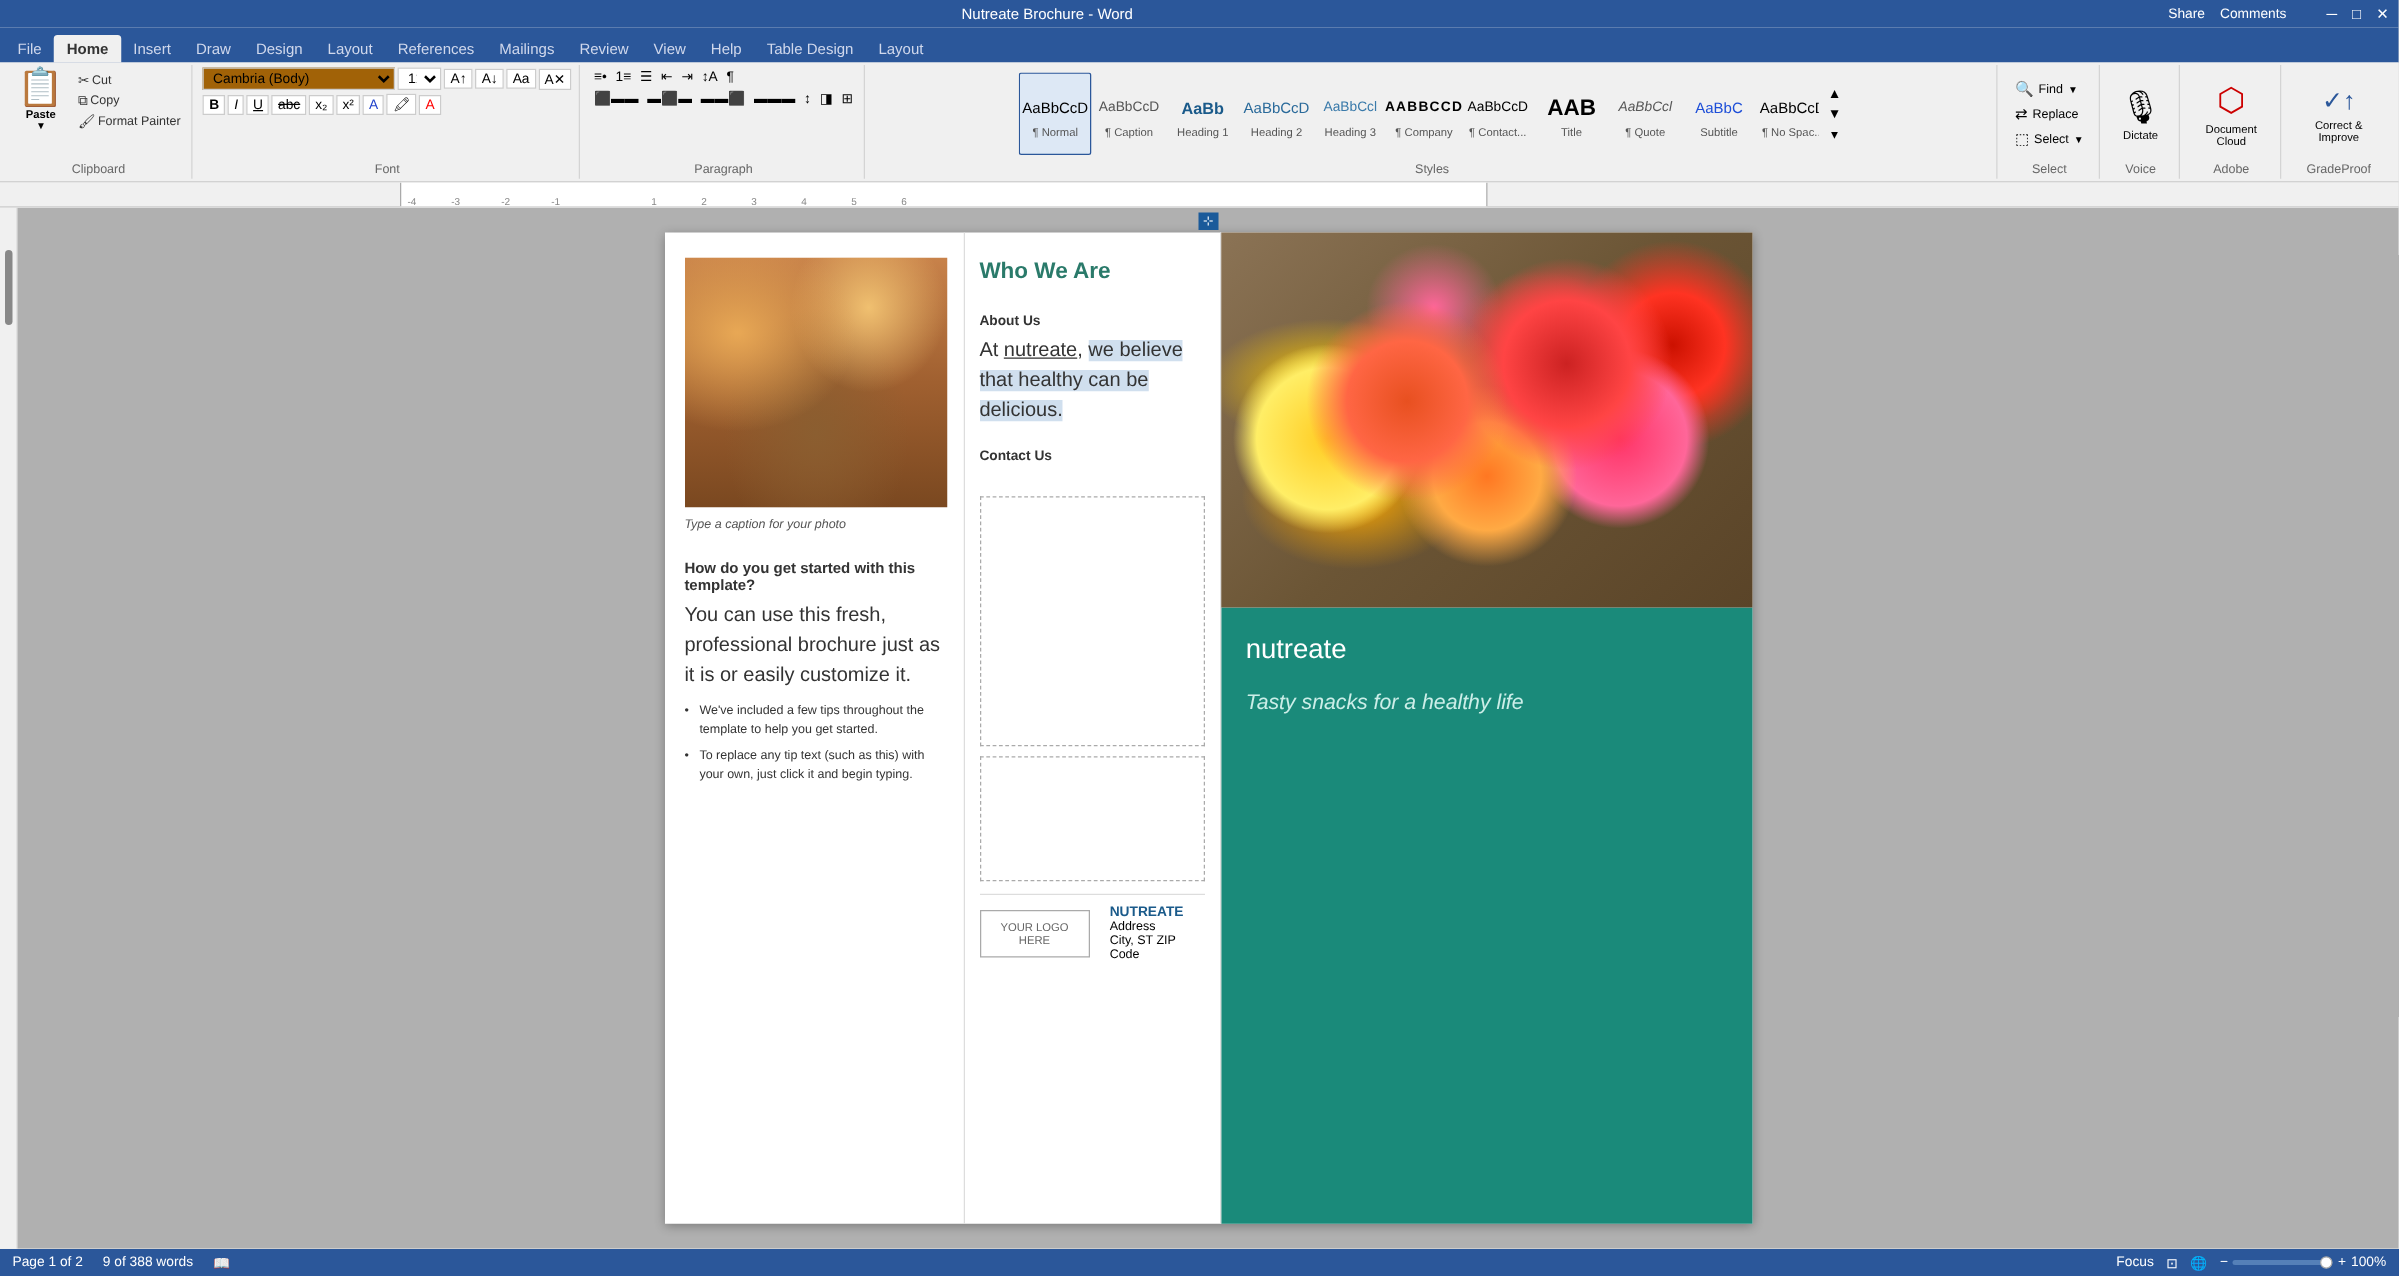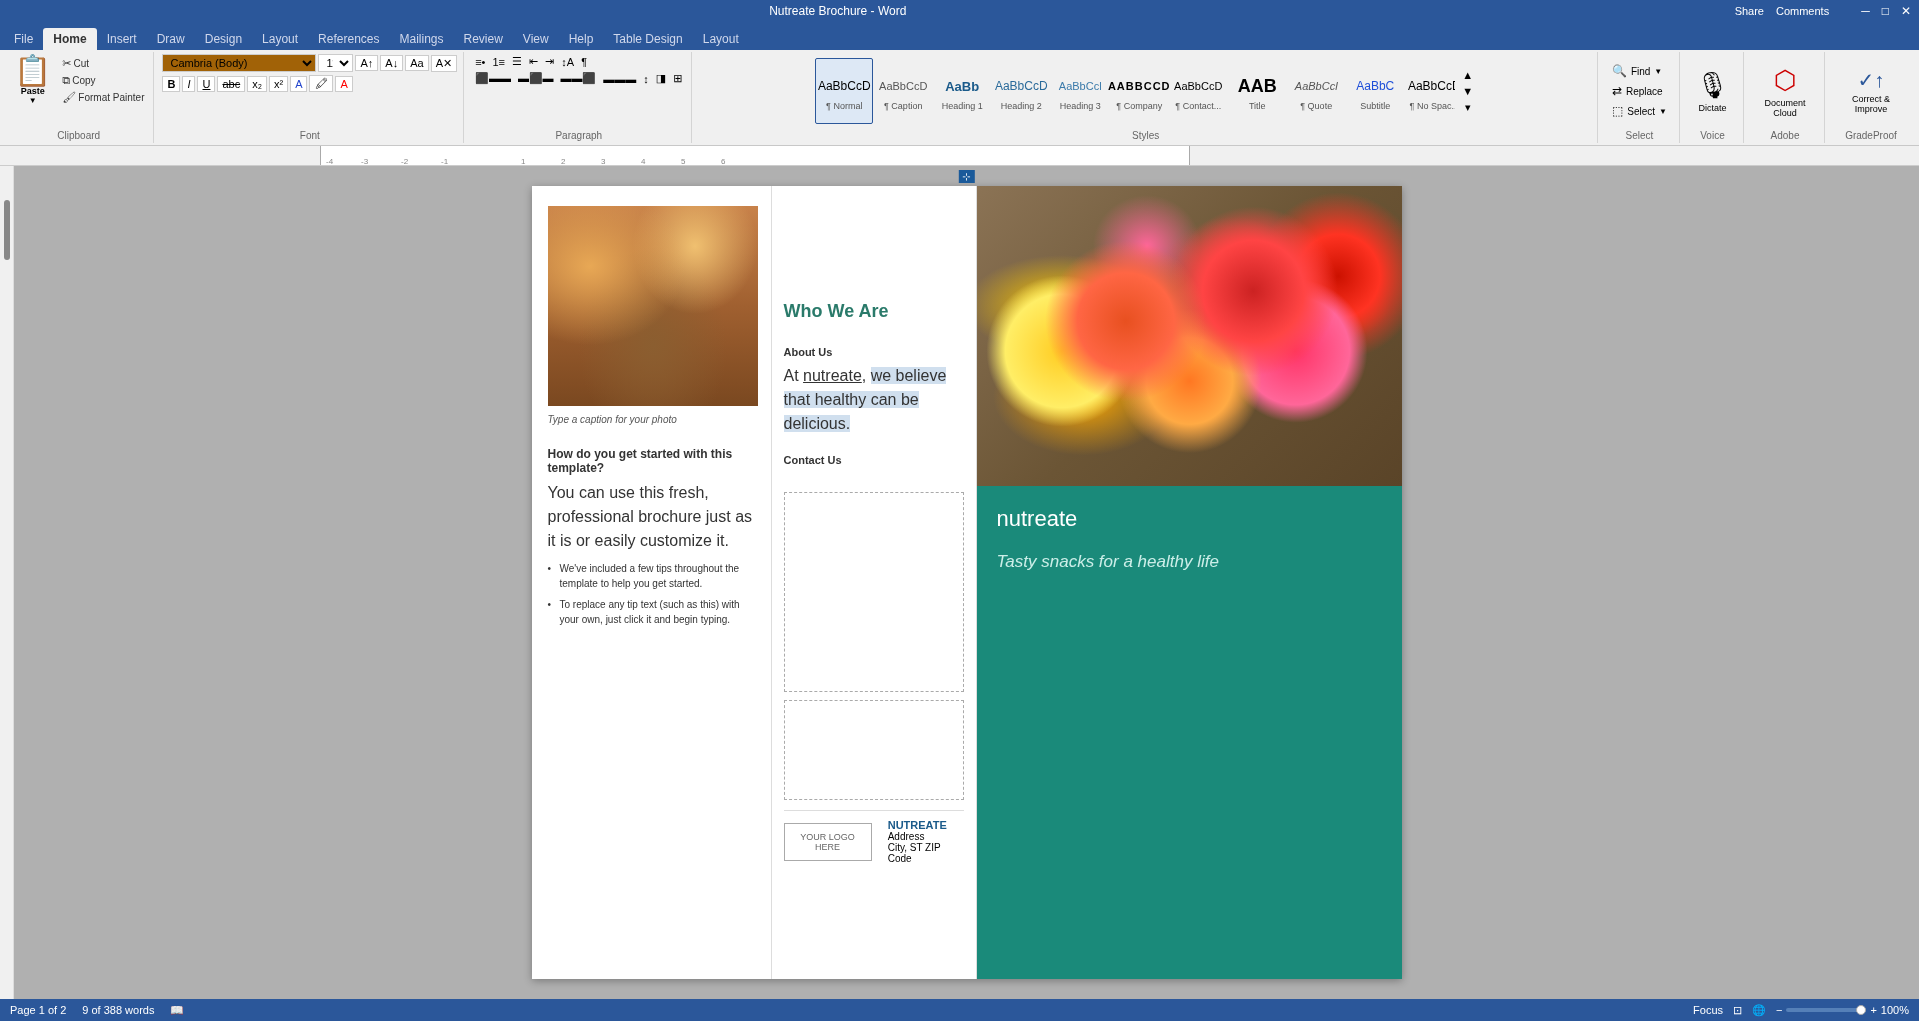--- a/index.html
+++ b/index.html
@@ -168,21 +168,20 @@
       padding: 20px 16px;
       display: flex;
       flex-direction: column;
     }
     .doc-col-middle {
       width: 205px;
       border-right: 1px solid #ddd;
       padding: 20px 12px;
       display: flex;
       flex-direction: column;
-      justify-content: center;
     }
     .doc-col-right {
       flex: 1;
       display: flex;
       flex-direction: column;
     }
 
     
     .photo-box {
       width: 210px;

